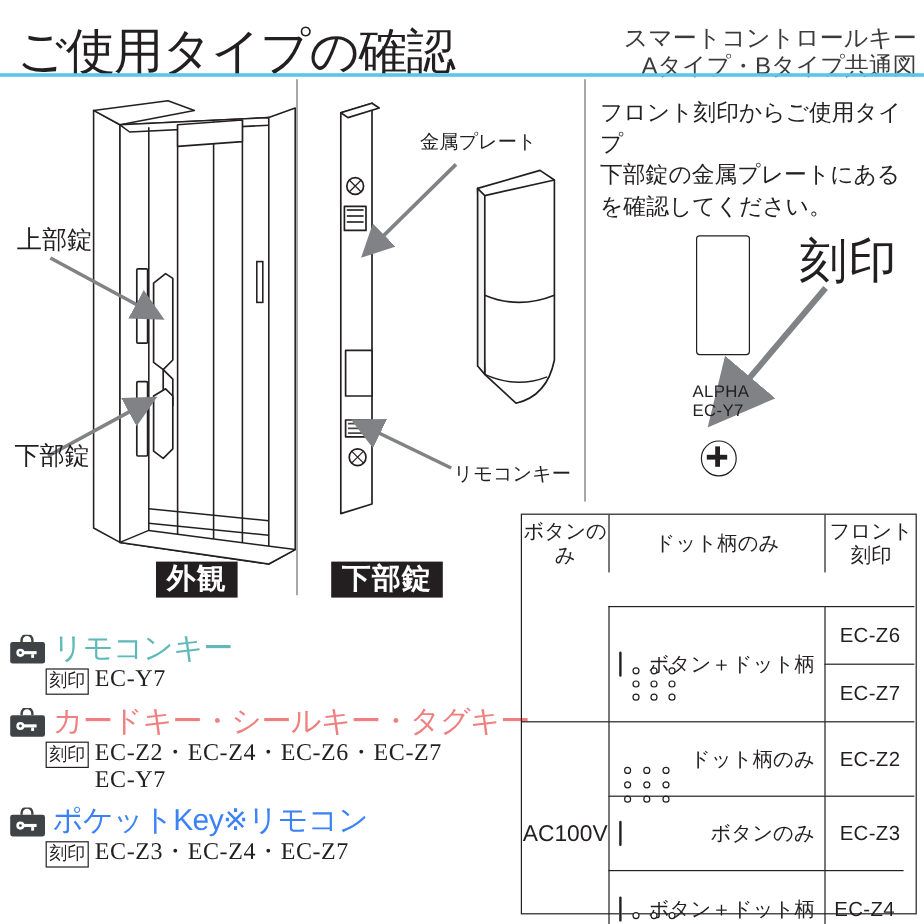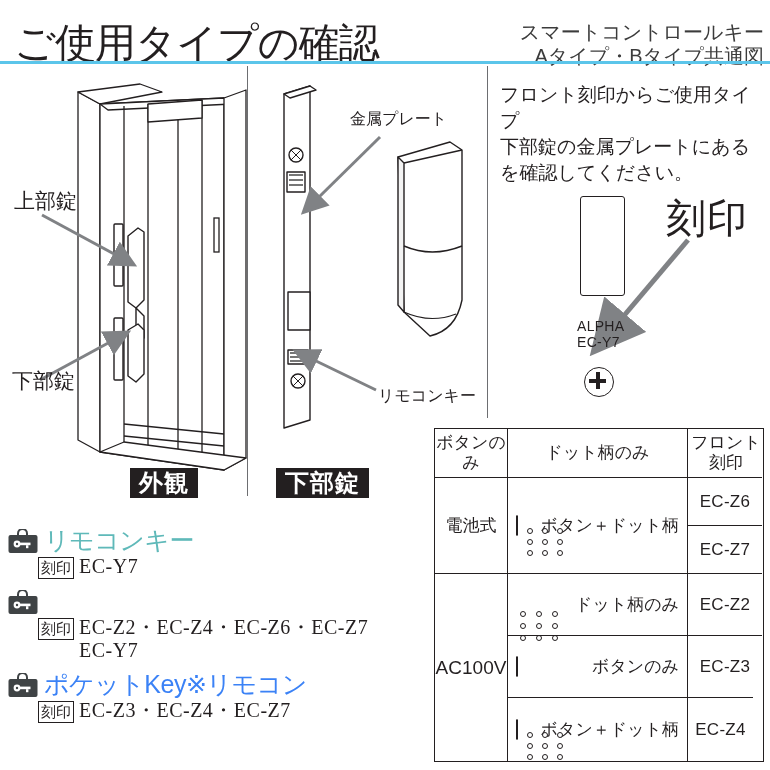--- a/index.html
+++ b/index.html
@@ -125,21 +125,21 @@
     border:1.6px solid #231f20;
     box-sizing:border-box;
   }
   .tbl .cell{
     position:absolute;box-sizing:border-box;
     display:flex;align-items:center;justify-content:center;
     font-size:17px;color:#231f20;text-align:center;
     line-height:20px;
   }
   .bl{border-left:1.6px solid #231f20;}
-  .bt{border-top:1.6px solid #231f20;}
+  .bt{border-top:1.6px solid #231f20;margin-top:28px;}
   .cell-code{font-size:19px;letter-spacing:.3px;}
   .reader{position:relative;flex:0 0 auto;}
   .btn-sq{
     width:58px;height:52px;border:1.8px solid #231f20;border-radius:13px;
     background:#fff;position:relative;
   }
   .dots{position:absolute;left:0;top:0;width:100%;height:100%;}
   .dot{
     position:absolute;width:6px;height:6px;border:1.3px solid #231f20;
     border-radius:50%;box-sizing:border-box;background:#fff;
@@ -299,20 +299,21 @@
         <span class="bag-icon">
           <svg viewBox="0 0 30 25" width="30" height="25">
             <path d="M10,6 V4.5 A4,4 0 0 1 19,4.5 V6" fill="none" stroke="#3f4345" stroke-width="2"></path>
             <rect x="0.5" y="6" width="29" height="18" rx="2" fill="#3f4345"></rect>
             <circle cx="9" cy="15" r="3.4" fill="#fff"></circle>
             <circle cx="9" cy="15" r="1.2" fill="#3f4345"></circle>
             <rect x="11.5" y="13.6" width="11" height="2.6" fill="#fff"></rect>
             <rect x="18" y="16.2" width="2.4" height="3" fill="#fff"></rect>
           </svg>
         </span>
+        <span class="leg-name c-red">カードキー・シールキー・タグキー</span>
       </div>
       <div class="leg-sub">
         <span class="kk-box">刻印</span>
         <span class="kk-codes">
           <span>EC-Z2・EC-Z4・EC-Z6・EC-Z7</span>
           <span>EC-Y7</span>
         </span>
       </div>
     </div>
 
@@ -342,21 +343,20 @@
 
   <div class="tbl">
 
     <div class="cell" style="left:0;top:0;width:72px;height:48px;">ボタンのみ</div>
     <div class="cell bl" style="left:72px;top:0;width:180px;height:48px;">ドット柄のみ</div>
     <div class="cell bl" style="left:252px;top:0;width:77px;height:48px;flex-direction:column;">
       <span>フロント</span>
       <span>刻印</span>
     </div>
 
-    <div class="cell bt" style="left:0;top:48px;width:72px;height:96px;">電池式</div>
 
     <div class="cell bt bl" style="left:72px;top:48px;width:180px;height:96px;">
       <div class="rd-row">
         <span class="reader">
           <span class="btn-sq">
             <span class="dots">
               <span class="dot" style="left:10px;top:12px;"></span>
               <span class="dot" style="left:25px;top:12px;"></span>
               <span class="dot" style="left:40px;top:12px;"></span>
               <span class="dot" style="left:10px;top:23px;"></span>

